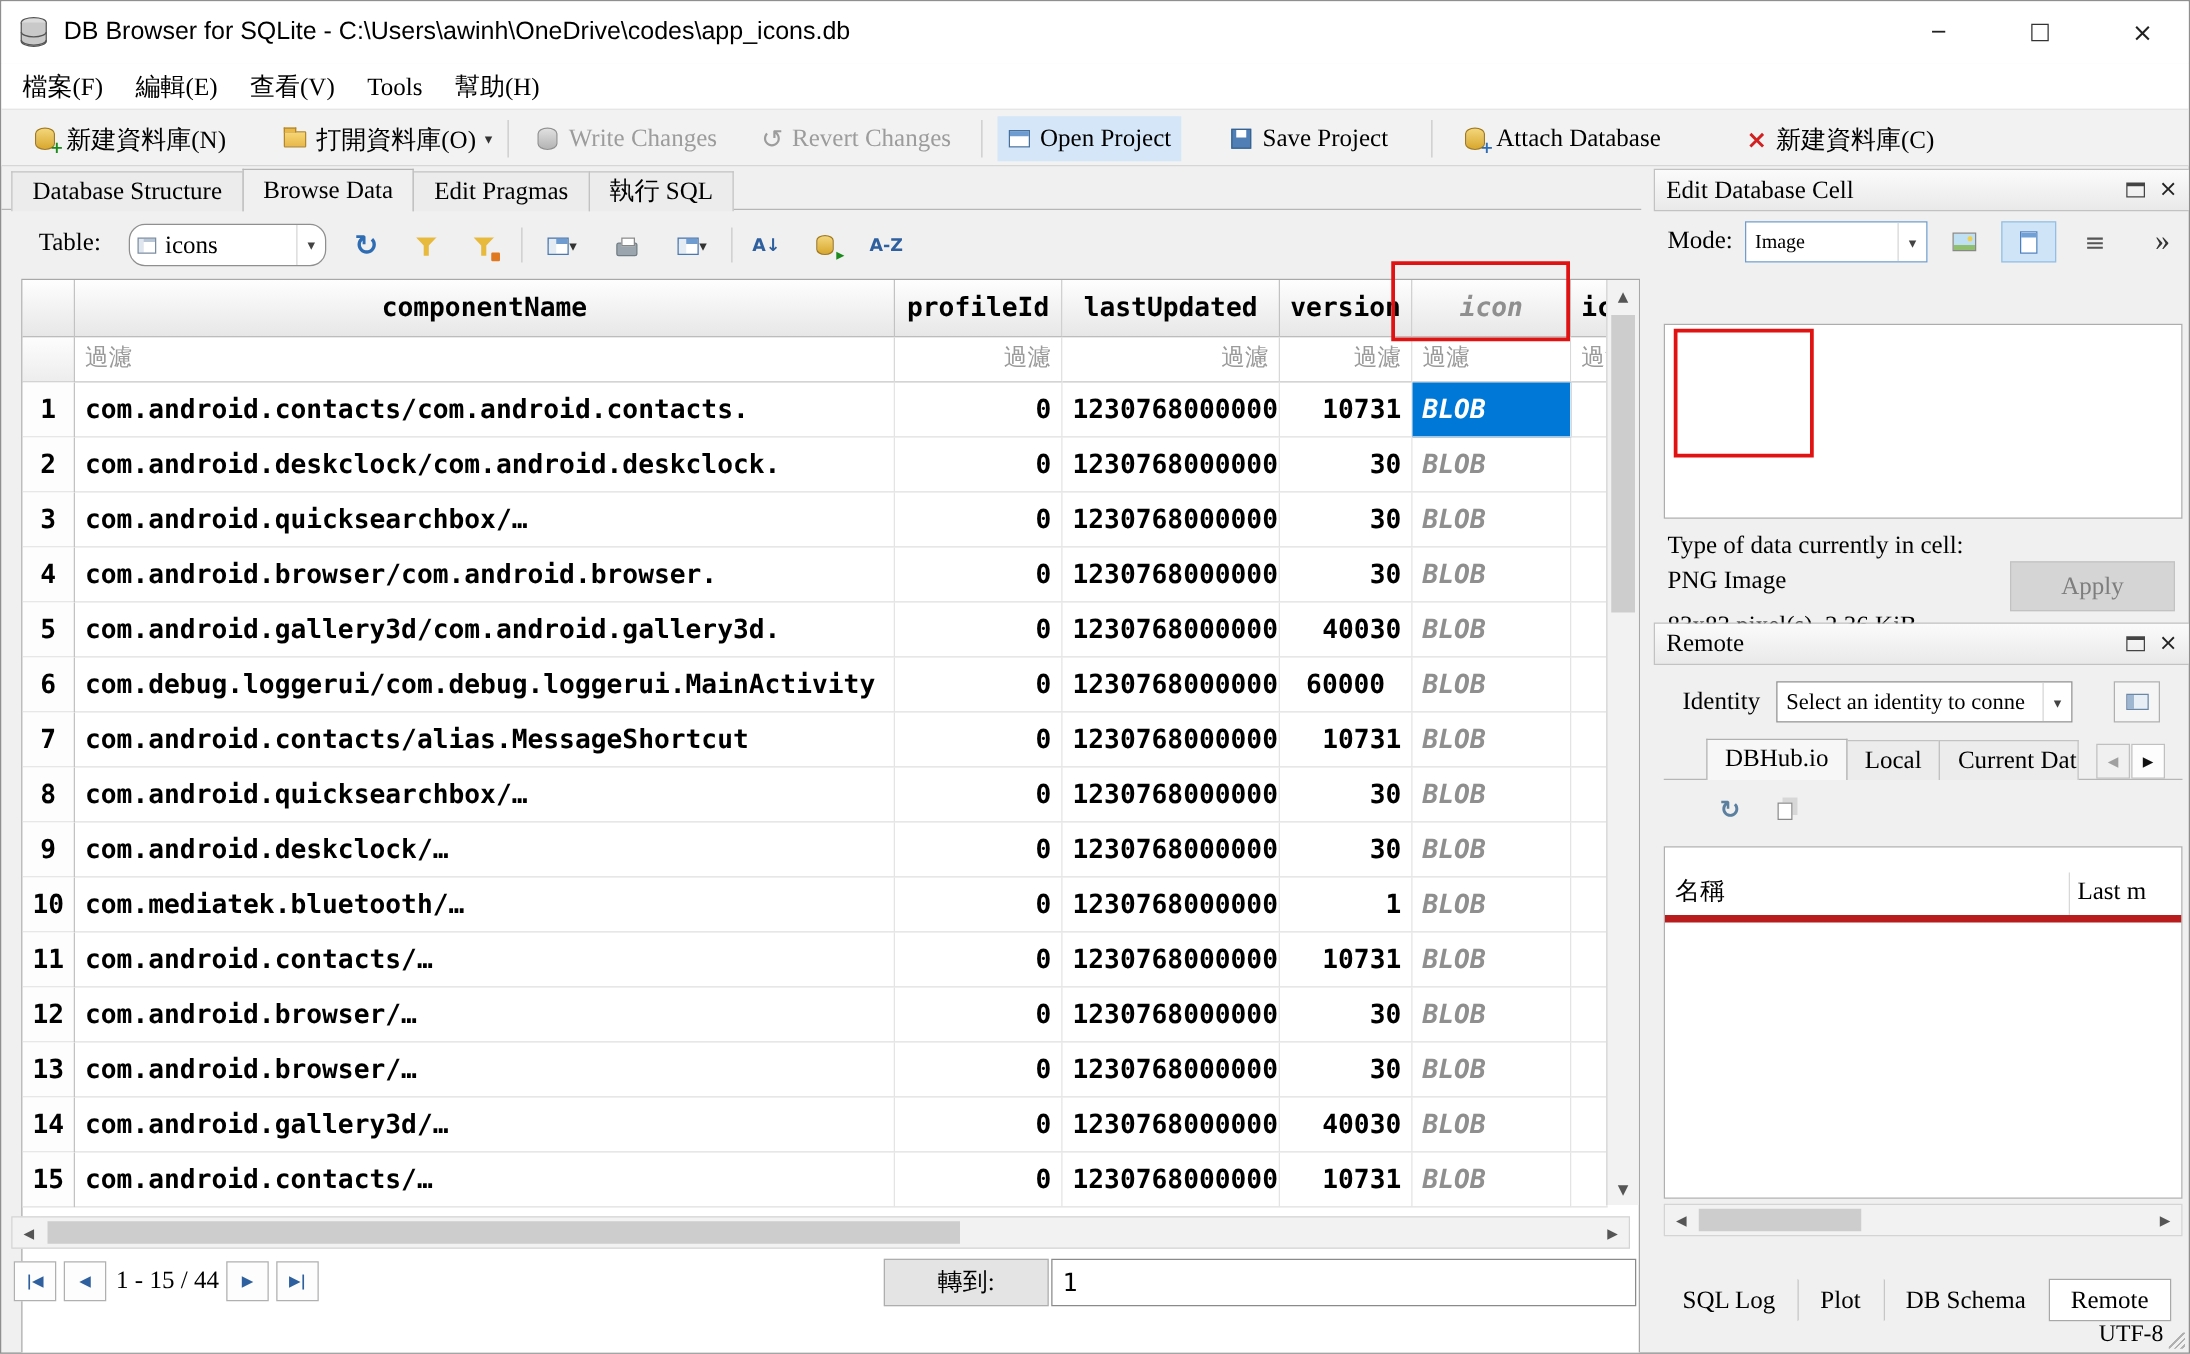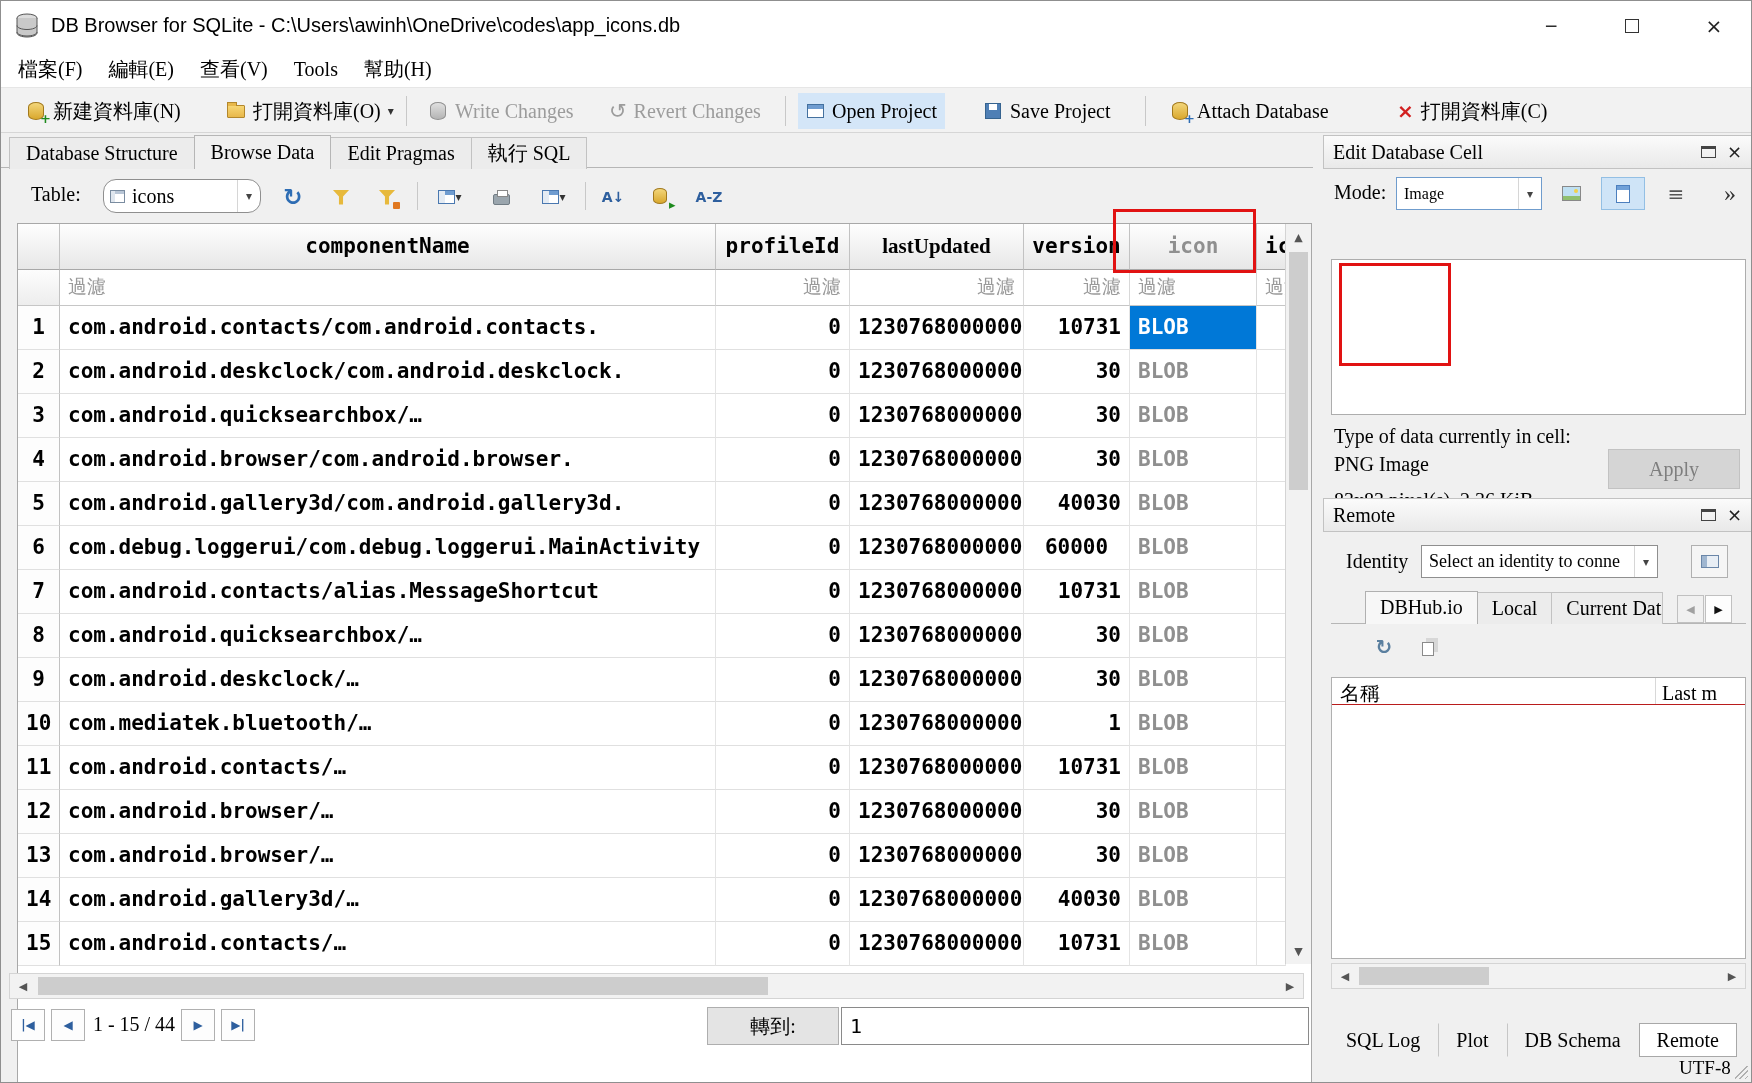--- a/index.html
+++ b/index.html
@@ -84,21 +84,21 @@
   .ghead,.gfilt,.grow { display:flex; }
   .gc { flex:none; border-right:1px solid #e4e4e4; border-bottom:1px solid #e0e0e0; padding:0 8px; white-space:nowrap; overflow:hidden; }
   .ghead .gc { height:46px; line-height:44px; text-align:center; background:linear-gradient(#fefefe,#e7e7e7);
                border-right:1px solid #c2c2c2; border-bottom:1px solid #a8a8a8; }
   .gfilt .gc { height:36px; line-height:34px; font-family:"Liberation Serif","DejaVu Serif",serif; font-weight:normal;
                font-size:19px; color:#9a9a9a; border-right:1px solid #d8d8d8; border-bottom:1px solid #c6c6c6; background:#fff; }
   .gfilt .c-num { background:linear-gradient(#fdfdfd,#ededed); }
   .grow .gc { height:44px; line-height:42px; }
   .c-num { text-align:center; border-right:1px solid #c2c2c2 !important; background:#fdfdfd; }
   .c-rt { text-align:right; }
-  .c-blob { color:#8f8f8f; }
+  .c-blob { font-style:italic; color:#8f8f8f; }
   .c-blob.selected { background:#0078d7; color:#fff; }
   .vscroll { position:absolute; right:0; top:0; width:26px; height:740px; background:#f2f2f2; border-left:1px solid #d4d4d4; }
   .vs-btn { position:absolute; left:0; width:25px; height:26px; display:flex; align-items:center; justify-content:center;
             color:#555; font-size:11px; font-family:"DejaVu Sans",sans-serif; }
   .vs-up { top:0; } .vs-down { bottom:0; }
   .vs-thumb { position:absolute; left:3px; top:28px; width:19px; height:238px; background:#cdcdcd; }
   .hscrollbar { position:absolute; background:#f2f2f2; border:1px solid #d4d4d4; }
   #hscroll { left:8px; top:972px; width:1295px; height:26px; }
   .hs-btn { position:absolute; top:0; width:26px; height:24px; display:flex; align-items:center; justify-content:center;
             color:#555; font-size:11px; font-family:"DejaVu Sans",sans-serif; }
@@ -158,21 +158,21 @@
   #rt-prev { left:1676px; background:#f0f0f0; color:#a0a0a0; }
   #rt-next { left:1704px; background:#fdfdfd; color:#111; }
 
   .rm-ibtn { position:absolute; top:630px; width:34px; height:32px; display:flex; align-items:center; justify-content:center; }
   #rm-refresh { left:1366px; }
   #rm-refresh .refresh-glyph { color:#5a7f9f; font-size:20px; }
   #rm-clone { left:1410px; }
   .clone { width:12px; height:14px; border:1px solid #8a8a8a; background:#fff; box-shadow:4px -4px 0 0 #d7d7d7; margin-top:3px; }
 
   #rtable { position:absolute; left:1330px; top:676px; width:415px; height:282px; background:#fff; border:1px solid #b0b0b0; }
-  .rth { height:27px; border-bottom:1px solid #b91c1c; display:flex; font-size:20px; }
+  .rth { height:40px; border-bottom:6px solid #b91c1c; display:flex; font-size:20px;margin-top:20px; }
   .rth .col1 { flex:none; width:324px; padding-left:8px; line-height:31px; border-right:1px solid #d8d8d8; }
   .rth .col2 { flex:1; padding-left:6px; line-height:31px; overflow:hidden; white-space:nowrap; }
   #rscroll { left:1330px; top:962px; width:415px; height:26px; }
   #rscroll .hs-thumb { position:absolute; left:27px; top:3px; width:130px; height:18px; background:#cdcdcd; }
 
   #dock-tabs { position:absolute; left:1327px; top:1022px; height:35px; font-size:20px; white-space:nowrap; }
   .dtab { display:inline-block; height:34px; line-height:32px; padding:0 17px; border:1px solid transparent; border-left:1px solid #c6c6c6; }
   .dtab:first-child { border-left-color:transparent; }
   .dtab.active { background:#fff; border:1px solid #a8a8a8; }
   #status-enc { position:absolute; left:1678px; top:1056px; font-size:19px; }
@@ -251,21 +251,21 @@
     <div class="tsep ts3"></div>
     <div class="tbtn tb7">
       <span class="ico">
           <span class="cyl"></span>
           <span class="badge blue">+</span>
         </span>
       <span>Attach Database</span>
     </div>
     <div class="tbtn tb8">
       <span class="redx">×</span>
-      <span>打開資料庫(C)</span>
+      <span>新建資料庫(C)</span>
     </div>
   </div>
 
   <div class="tabline"></div>
   <div class="doc-tabs" id="doc-tabs"><span class="doc-tab">Database Structure</span><span class="doc-tab active">Browse Data</span><span class="doc-tab">Edit Pragmas</span><span class="doc-tab">執行 SQL</span></div>
 
   <div class="browse-bar">
     <span class="lbl-table">Table:</span>
     <div class="combo" id="table-combo">
       <span class="gridico"></span>
@@ -307,21 +307,21 @@
     <div class="ibtn" style="left:666px">
       <span class="sort-glyph">A-Z</span>
     </div>
   </div>
 
   <div id="grid">
     <div class="ghead" id="grid-header">
         <div class="gc c-num" style="width: 42px;"></div>
         <div class="gc " style="width: 656px;">componentName</div>
         <div class="gc c-rt" style="width: 134px;">profileId</div>
-        <div class="gc c-rt" style="width: 174px; font-family: Liberation Serif, serif;">lastUpdated</div>
+        <div class="gc c-rt" style="width: 174px;">lastUpdated</div>
         <div class="gc c-rt" style="width: 106px;">version</div>
         <div class="gc c-blob" style="width: 127px;">icon</div>
         <div class="gc " style="width: 29px;">ic</div>
       </div>
     <div class="gfilt" id="grid-filter">
         <div class="gc c-num" style="width: 42px; font-style: normal; color: rgb(154, 154, 154);"></div>
         <div class="gc " style="width: 656px; font-style: normal; color: rgb(154, 154, 154);">過濾</div>
         <div class="gc c-rt" style="width: 134px; font-style: normal; color: rgb(154, 154, 154);">過濾</div>
         <div class="gc c-rt" style="width: 174px; font-style: normal; color: rgb(154, 154, 154);">過濾</div>
         <div class="gc c-rt" style="width: 106px; font-style: normal; color: rgb(154, 154, 154);">過濾</div>

